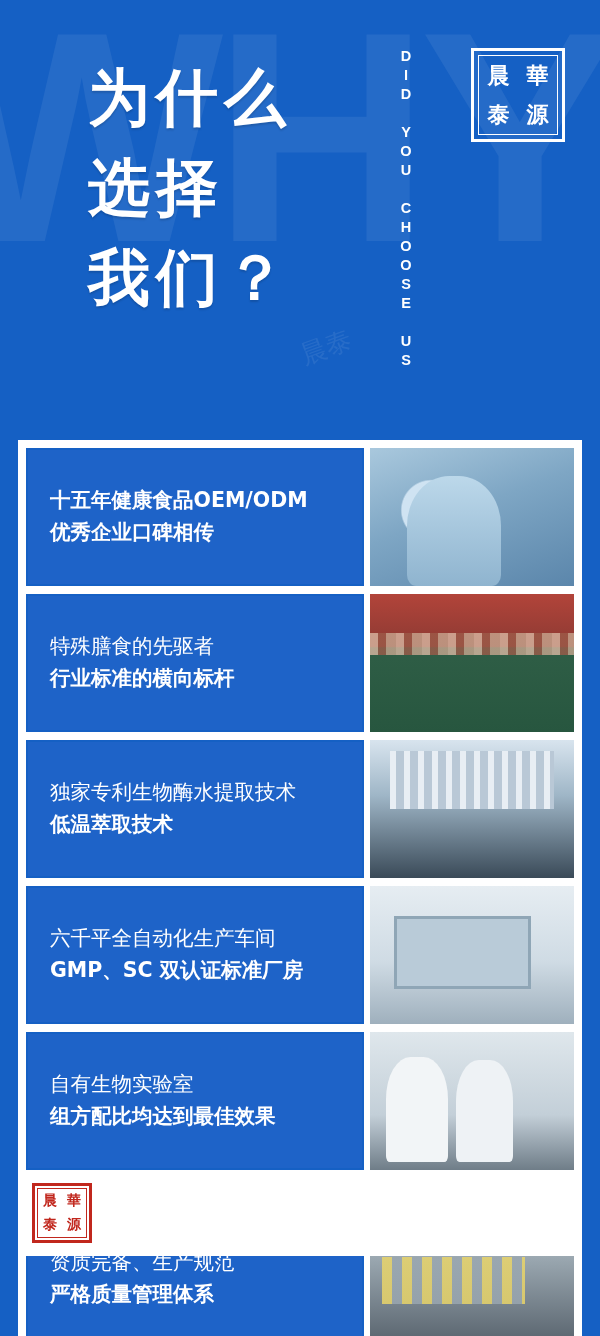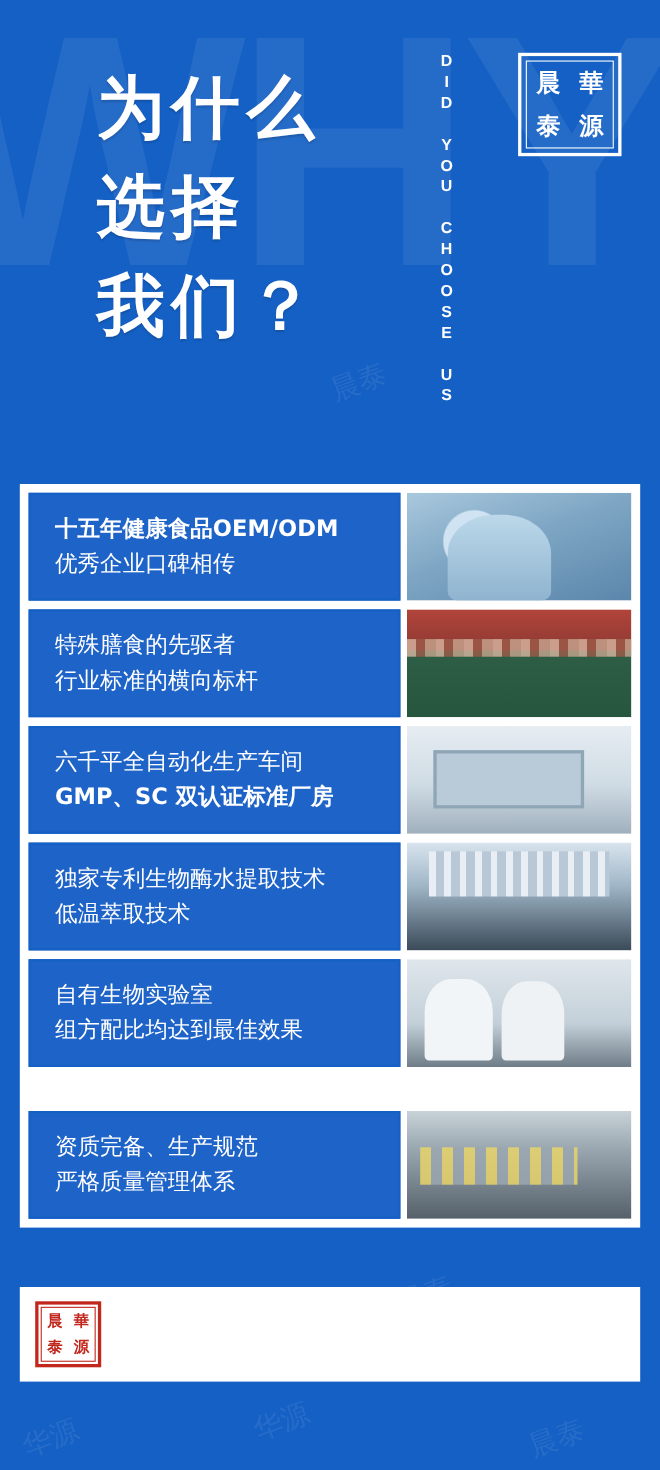--- a/index.html
+++ b/index.html
@@ -90,39 +90,39 @@
   .card{
     position:absolute;
     left:18px;top:440px;
     width:564px;
     background:#ffffff;
     padding:8px;
     box-sizing:border-box;
   }
   .row{
     display:flex;
-    height:98px;
+    height:138px;
     margin-bottom:8px;
   }
   .row:last-child{margin-bottom:0;margin-top:40px;}
   .row-text{
     flex:0 0 338px;
     background:#1e63c8;
     border:2px solid #1560c4;
     box-sizing:border-box;
     display:flex;
     flex-direction:column;
     justify-content:center;
     padding-left:22px;
     color:#ffffff;
     font-size:20.5px;
     line-height:1.55;
     font-family:"DejaVu Sans","Liberation Sans",sans-serif;
   }
-  .row-text .l2{font-weight:normal;}
+  .row-text .l2{font-weight:bold;}
   .row-text .b{font-weight:bold;}
   .row-img{
     flex:1;
     margin-left:6px;
     position:relative;
     overflow:hidden;
   }
   
   .ph{position:absolute;inset:0;}
   .ph1{background:
@@ -235,35 +235,35 @@
       <span>特殊膳食的先驱者</span>
       <span class="l2">行业标准的横向标杆</span>
     </div>
     <div class="row-img">
         <div class="ph ph2"></div>
       </div>
   </div>
 
   <div class="row">
     <div class="row-text">
+      <span>独家专利生物酶水提取技术</span>
+      <span class="l2">低温萃取技术</span>
+    </div>
+    <div class="row-img">
+        <div class="ph ph3"></div>
+      </div>
+  </div>
+
+  <div class="row">
+    <div class="row-text">
       <span>六千平全自动化生产车间</span>
       <span class="b">GMP、SC 双认证标准厂房</span>
     </div>
     <div class="row-img">
         <div class="ph ph4"></div>
-      </div>
-  </div>
-
-  <div class="row">
-    <div class="row-text">
-      <span>独家专利生物酶水提取技术</span>
-      <span class="l2">低温萃取技术</span>
-    </div>
-    <div class="row-img">
-        <div class="ph ph3"></div>
       </div>
   </div>
 
   <div class="row">
     <div class="row-text">
       <span>自有生物实验室</span>
       <span class="l2">组方配比均达到最佳效果</span>
     </div>
     <div class="row-img">
         <div class="ph ph5"></div>

